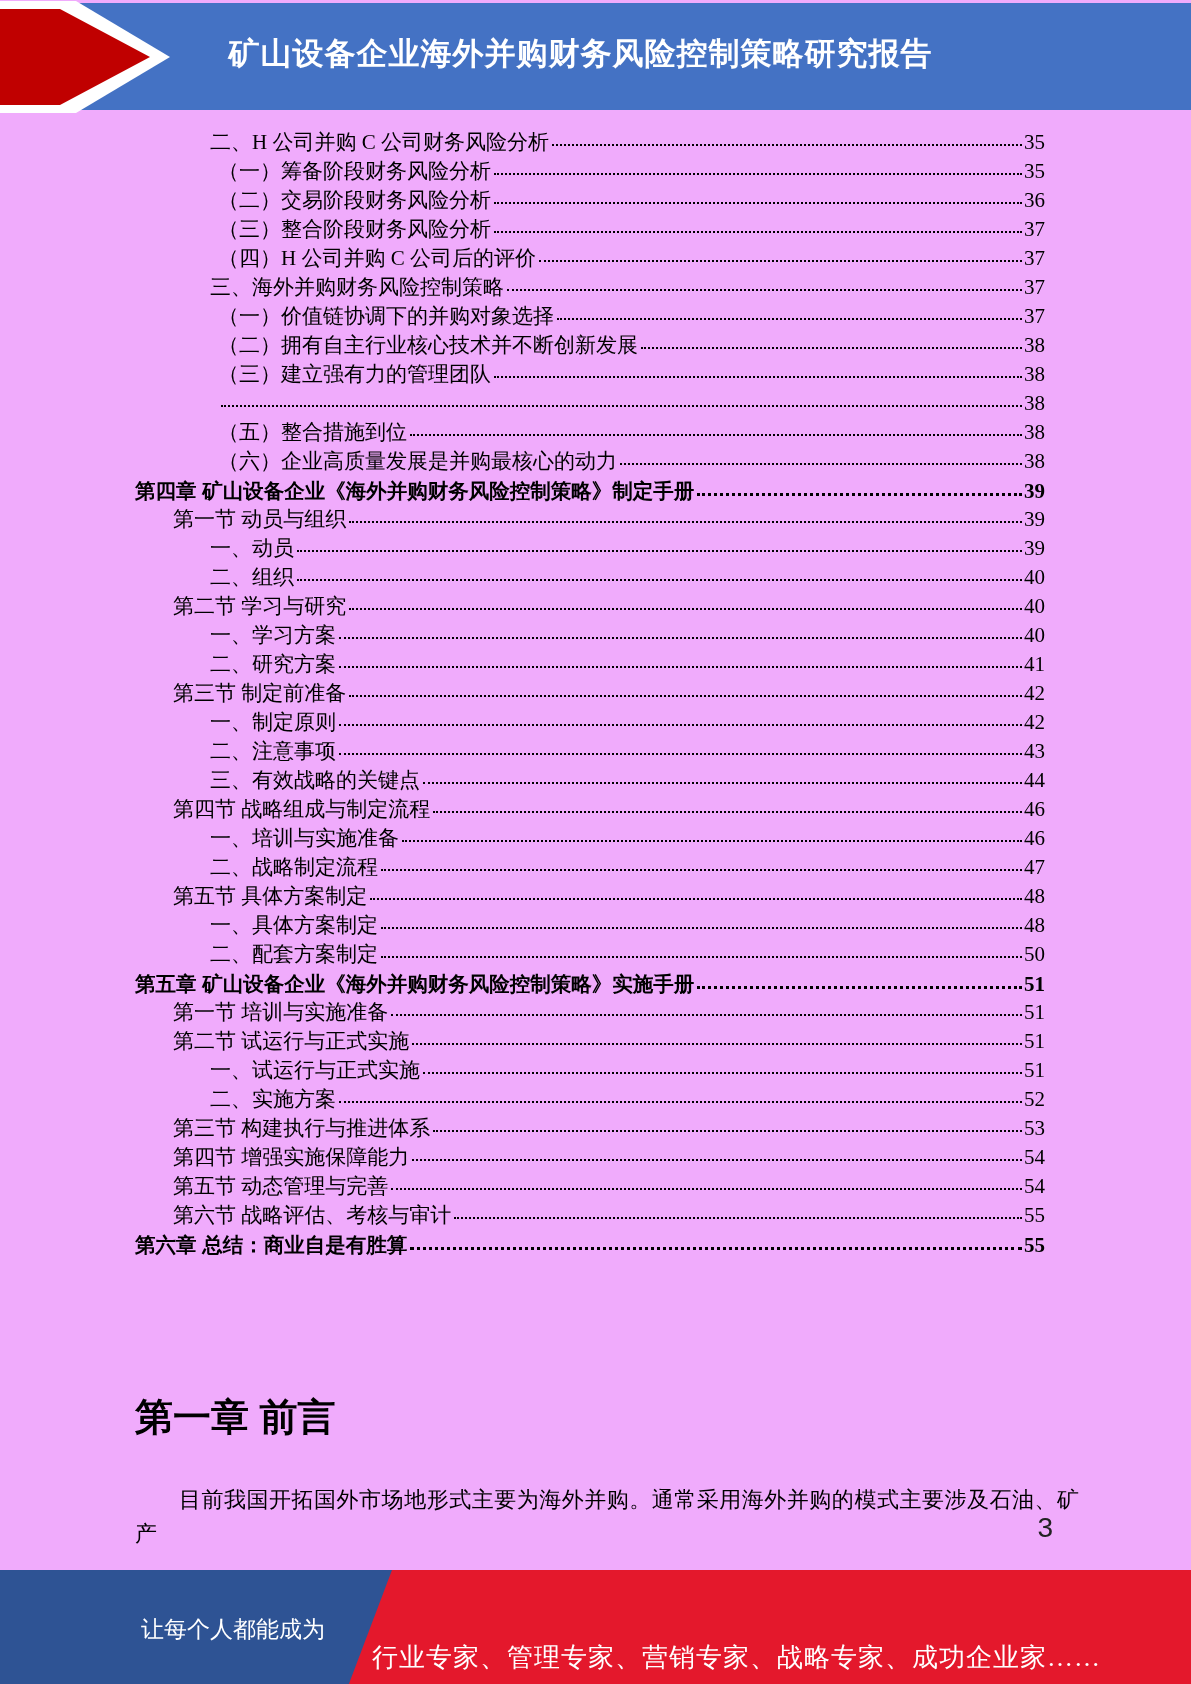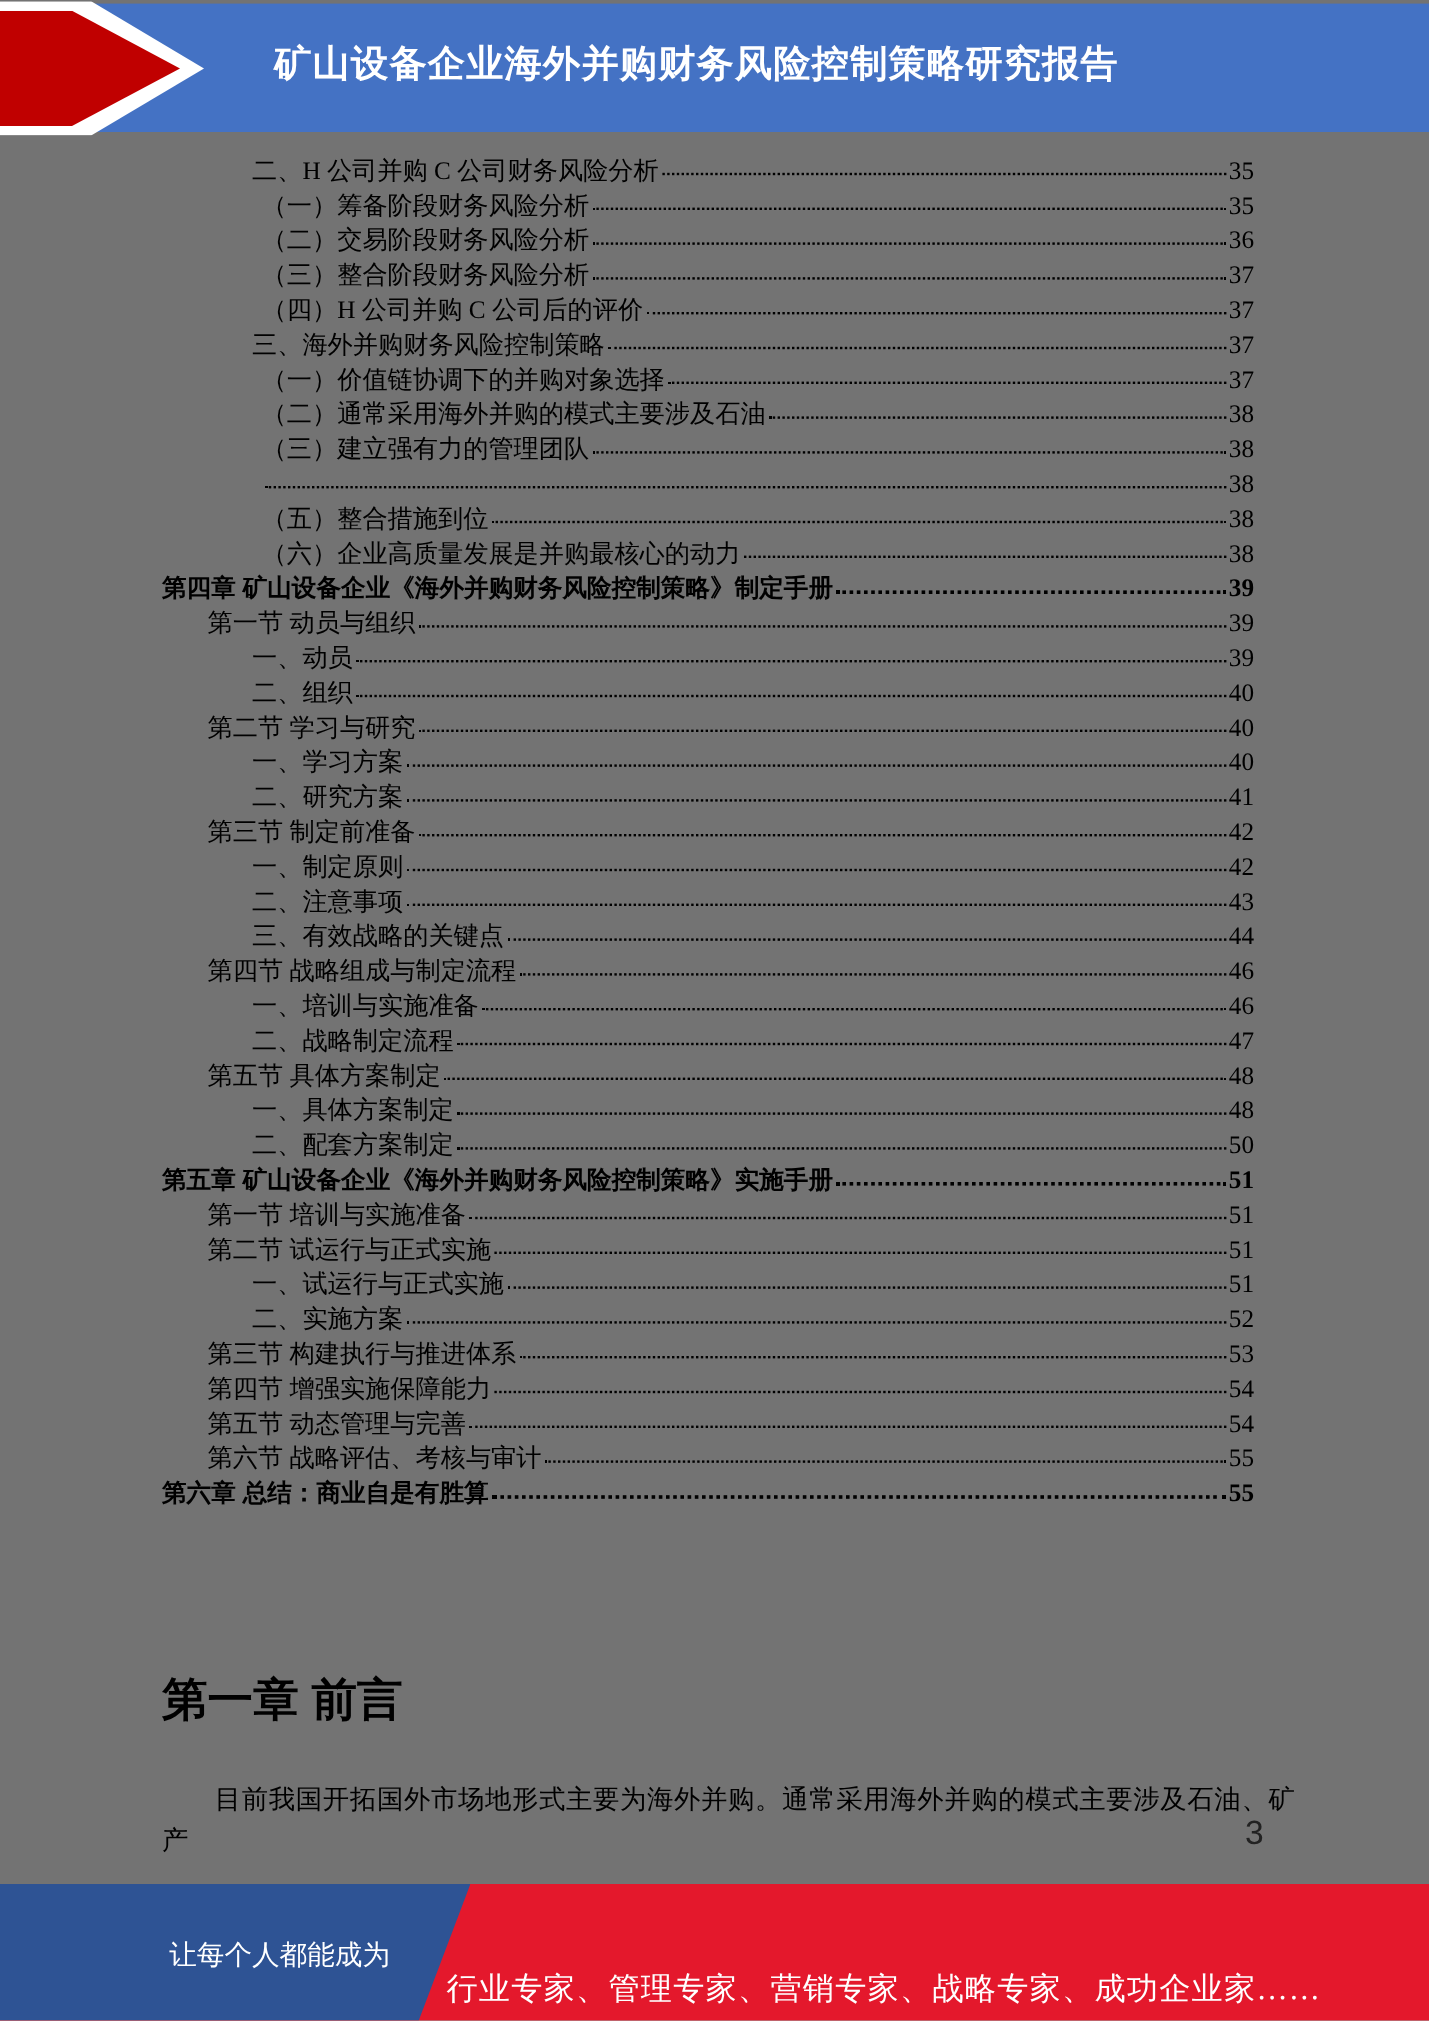--- a/index.html
+++ b/index.html
@@ -1,21 +1,21 @@
 <!DOCTYPE html>
 <html style="--header-blue: #4472C4; --header-red: #C00000; --footer-blue: #2E5394; --footer-red: #E4182C;"><head>
 <meta charset="utf-8">
 <style>
   * { margin:0; padding:0; box-sizing:border-box; }
   html,body { background:#f3f3f3; }
   .page {
     position:relative;
     width:1191px; height:1684px;
     margin:0 auto;
-    background:#737373;
+    background:#f0abfc;
     overflow:hidden;
     font-family:"Liberation Serif", serif;
     color:#000;
   }
   
   .band {
     position:relative;
     margin-top:3px;
     height:107px;
     background:var(--header-blue, #4472C4);
@@ -167,21 +167,21 @@
         <span class="toc-title">三、海外并购财务风险控制策略</span>
         <span class="toc-dots"></span>
         <span class="toc-page">37</span>
       </div>
       <div class="toc-row lvl-subitem">
         <span class="toc-title">（一）价值链协调下的并购对象选择</span>
         <span class="toc-dots"></span>
         <span class="toc-page">37</span>
       </div>
       <div class="toc-row lvl-subitem">
-        <span class="toc-title">（二）通常采用海外并购的模式主要涉及石油</span>
+        <span class="toc-title">（二）拥有自主行业核心技术并不断创新发展</span>
         <span class="toc-dots"></span>
         <span class="toc-page">38</span>
       </div>
       <div class="toc-row lvl-subitem">
         <span class="toc-title">（三）建立强有力的管理团队</span>
         <span class="toc-dots"></span>
         <span class="toc-page">38</span>
       </div>
       <div class="toc-row lvl-subitem">
         <span class="toc-dots"></span>

